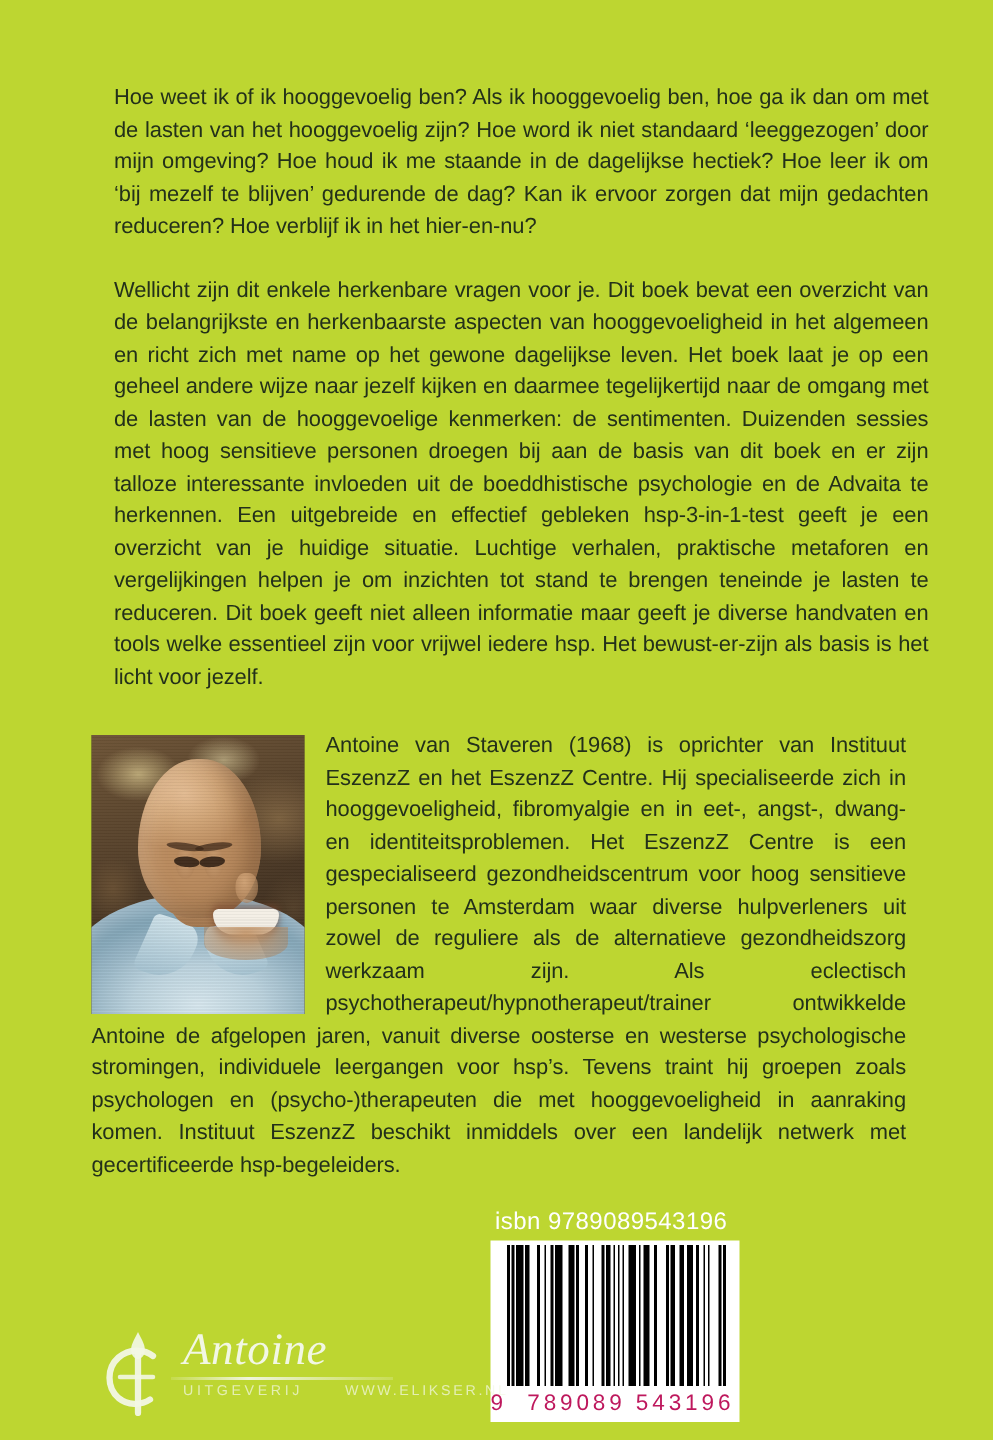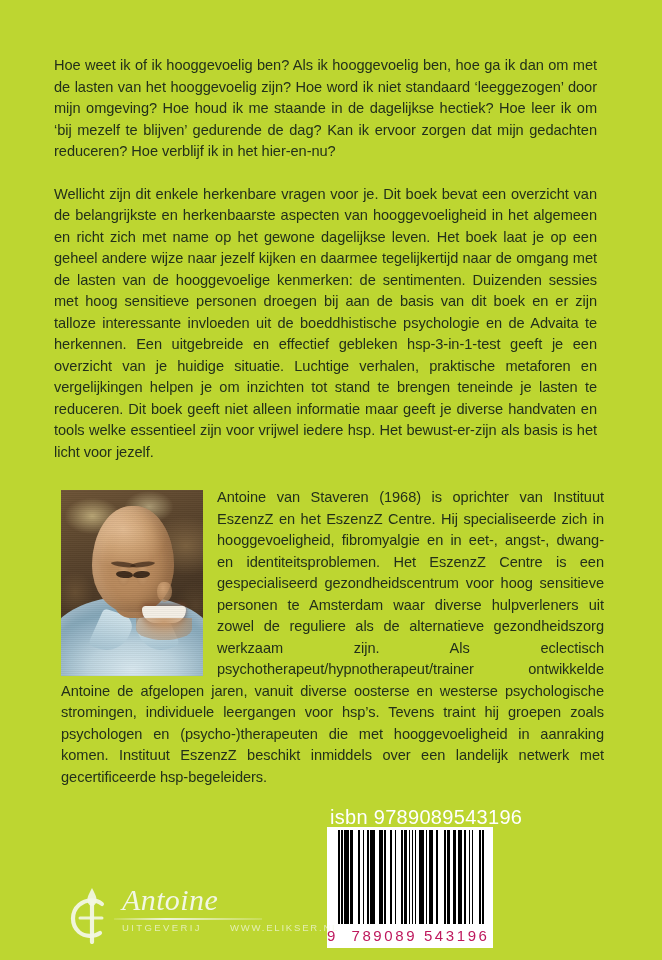--- a/index.html
+++ b/index.html
@@ -17,21 +17,21 @@
 
   .page {
     position: absolute;
     inset: 0;
     background: #bdd631;
   }
 
   
   .copy-block {
     position: absolute;
-    left: 54px;
+    left: 76px;
     top: 55px;
     width: 543px;
   }
 
   .para {
     color: #23301a;
     font-size: 14.6px;
     line-height: 21.5px;
     text-align: justify;
     text-justify: inter-word;
@@ -198,21 +198,21 @@
     hyphens: none;
   }
   .clearfix::after { content: ""; display: block; clear: both; }
 
   
   .isbn-label {
     position: absolute;
     left: 330px;
     top: 806px;
     color: #ffffff;
-    font-size: 20px;
+    font-size: 16px;
     letter-spacing: 0.3px;
     font-family: "Liberation Sans", sans-serif;
   }
 
   .barcode-box {
     position: absolute;
     left: 327px;
     top: 827px;
     width: 166px;
     height: 121px;

